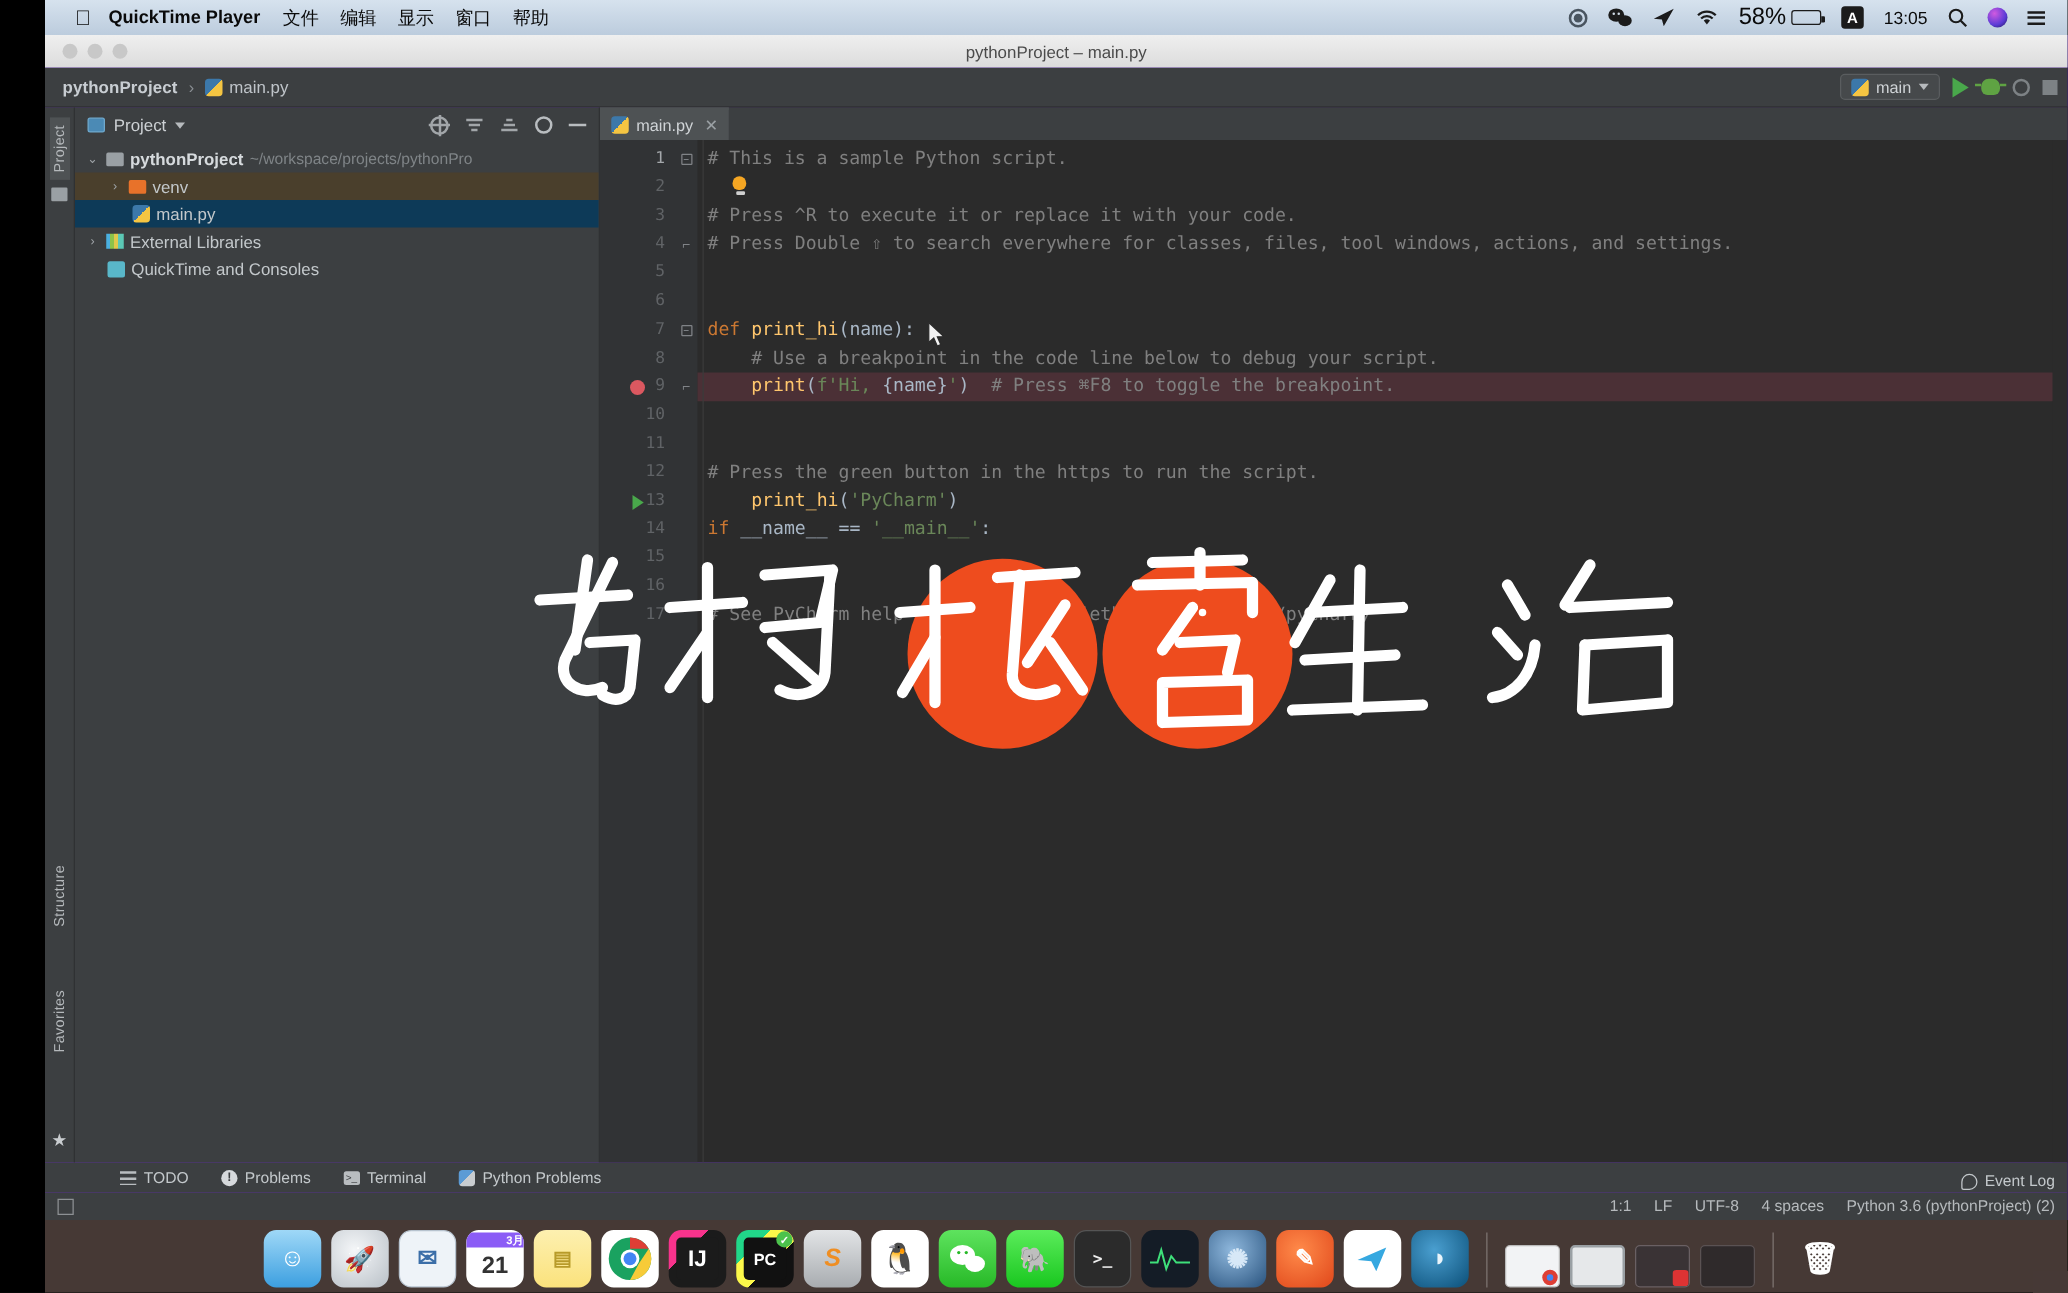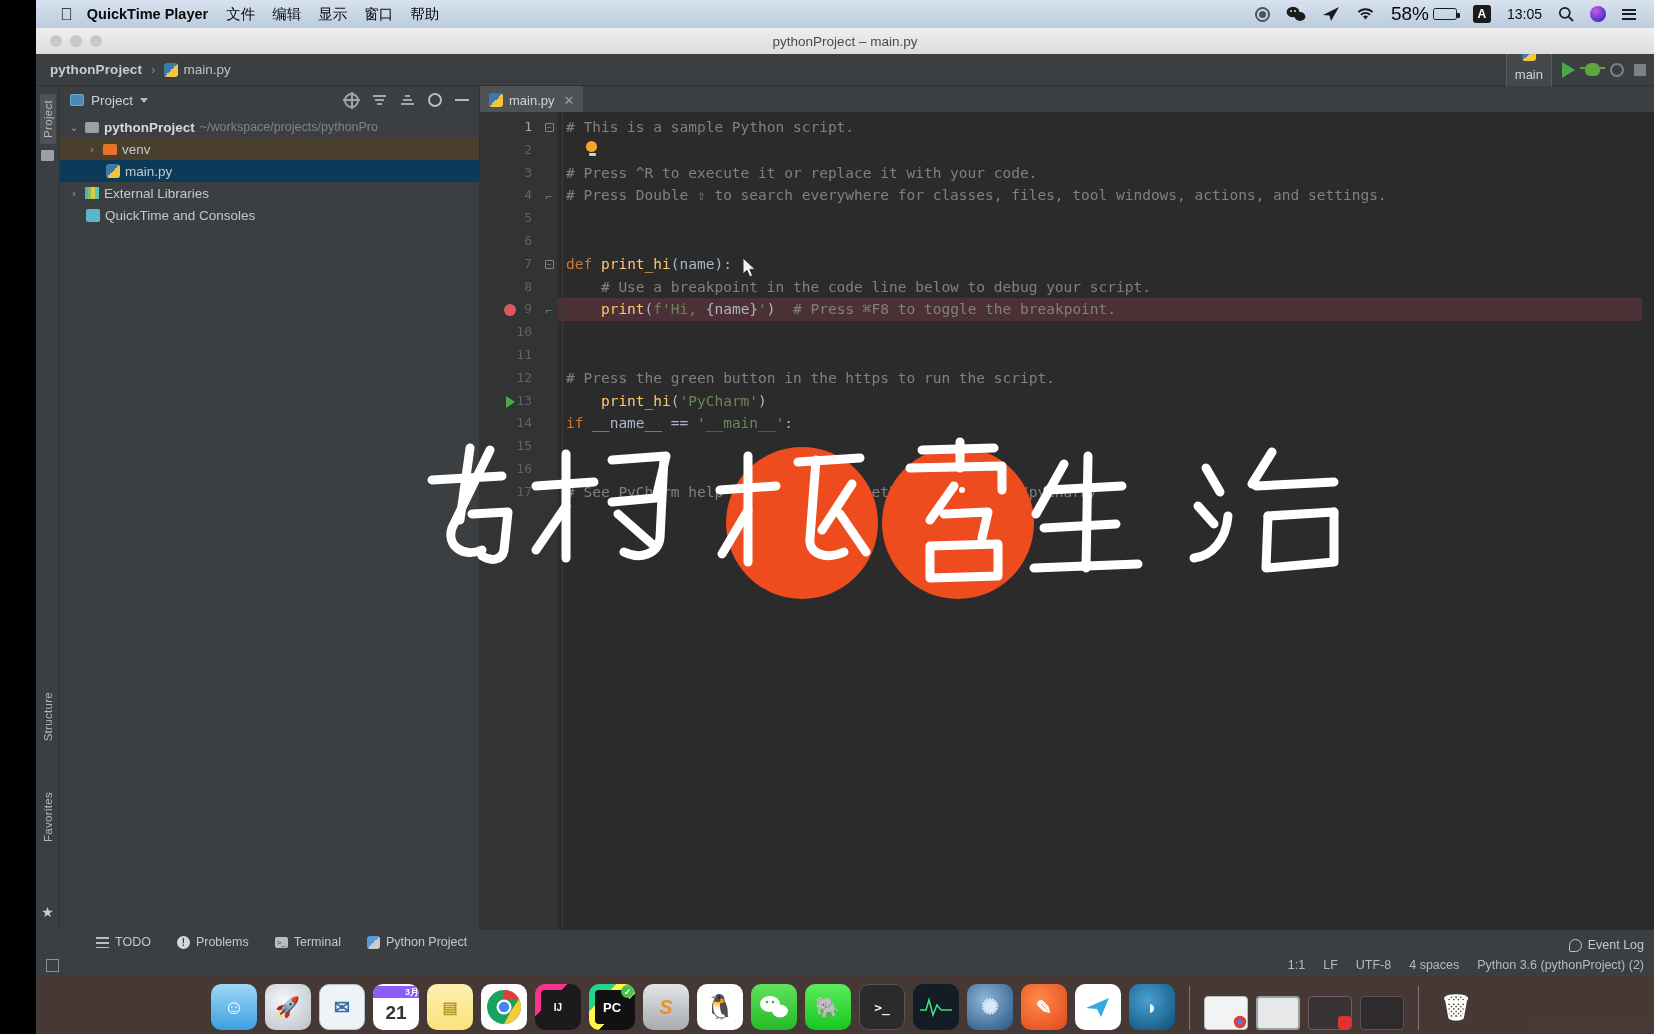--- a/index.html
+++ b/index.html
@@ -48,21 +48,21 @@
      font-size:13.5px; color:#4b4b4b; }
 
   #navbar{ height:32px; background:#3c3f41; display:flex; align-items:center;
            padding-left:14px; border-bottom:1px solid #2f3133; }
   .crumb{ color:#c8cdd2; font-size:13.5px; font-weight:bold; letter-spacing:.1px;}
   .crumb-sep{ color:#8a8f94; margin:0 9px; font-size:13px;}
   .crumb-file{ color:#bfc4c9; font-size:13.5px; font-weight:normal; display:flex;
                align-items:center; gap:5px;}
   #navbar .right{ margin-left:auto; display:flex; align-items:center; gap:10px; padding-right:8px; }
   .runconf{ display:flex; align-items:center; gap:6px; border:1px solid #5a5d5f;
-            border-radius:4px; padding:2px 8px; background:#46494b; font-size:13px; color:#cfd3d6;flex-direction:column; }
+            border-radius:4px; padding:2px 8px; background:#46494b; font-size:13px; color:#cfd3d6; }
   .py-ic{ width:14px;height:14px;border-radius:3px;
           background:linear-gradient(135deg,#3c78aa 0 50%,#f5c542 50% 100%);}
   .caret{ width:0;height:0;border-left:4px solid transparent;border-right:4px solid transparent;
           border-top:5px solid #b6babd; }
   .run-tri{ width:0;height:0;border-top:8px solid transparent;border-bottom:8px solid transparent;
             border-left:13px solid #49a84b; }
   .bug-ic{ width:15px;height:13px;border-radius:6px 6px 5px 5px;background:#5fa343;position:relative;}
   .bug-ic::before,.bug-ic::after{content:"";position:absolute;top:4px;width:5px;height:1.6px;background:#5fa343;}
   .bug-ic::before{left:-5px;} .bug-ic::after{right:-5px;}
   .cover-ic{ width:14px;height:14px;border:2px solid #7d8285;border-radius:50%;}
@@ -450,21 +450,21 @@
       <span class="bb">
         <span class="ic-prob">!</span>
         <span>Problems</span>
       </span>
       <span class="bb">
         <span class="ic-term">&gt;_</span>
         <span>Terminal</span>
       </span>
       <span class="bb">
         <span class="ic-pyc"></span>
-        <span>Python Project</span>
+        <span>Python Problems</span>
       </span>
     </div>
 
     <div id="eventlog">
       <span class="ev-ic"></span>
       <span>Event Log</span>
     </div>
 
     <div id="statusbar">
       <span class="sq"></span>
@@ -548,21 +548,21 @@
     <div class="dk dotted" style="background:#fff;">
       <svg width="36" height="36" viewBox="0 0 36 36">
         <circle cx="18" cy="18" r="17" fill="#1aa260"></circle>
         <path d="M18 1 A17 17 0 0 1 33 10 L18 10 Z" fill="#de3e35"></path>
         <path d="M33 10 A17 17 0 0 1 18 35 L25 22 Z" fill="#f7cb38"></path>
         <circle cx="18" cy="18" r="7.5" fill="#fff"></circle>
           <circle cx="18" cy="18" r="5.2" fill="#4285f4"></circle>
       </svg>
       </div>
     <div class="dk dotted" style="background:linear-gradient(135deg,#f8338c 0 35%,#1b1b1b 35% 100%);">
-      <span style="background:#1b1b1b;width:34px;height:34px;display:flex;align-items:center;justify-content:center;border-radius:4px;color:#fff;font-size:10px;">IJ</span>
+      <span style="background:#1b1b1b;width:34px;height:34px;display:flex;align-items:center;justify-content:center;border-radius:4px;color:#fff;font-size:18px;">IJ</span>
       </div>
     <div class="dk dotted" style="background:linear-gradient(135deg,#21d789 0 30%,#fcf84a 30% 60%,#111 60% 100%);">
       <span style="background:#111;width:34px;height:34px;display:flex;align-items:center;justify-content:center;border-radius:4px;color:#fff;font-size:13px;">PC</span>
       <span style="position:absolute;top:1px;right:1px;width:13px;height:13px;border-radius:50%;background:#4cc24c;color:#fff;font-size:9px;display:flex;align-items:center;justify-content:center;">✓</span>
       </div>
     <div class="dk dotted" style="background:linear-gradient(#e2e4e6,#a8acb0);">
       <span style="font-size:20px;color:#ef8e23;font-style:italic;">S</span>
       </div>
     <div class="dk" style="background:#fff;">
       <span style="font-size:24px;">🐧</span>

